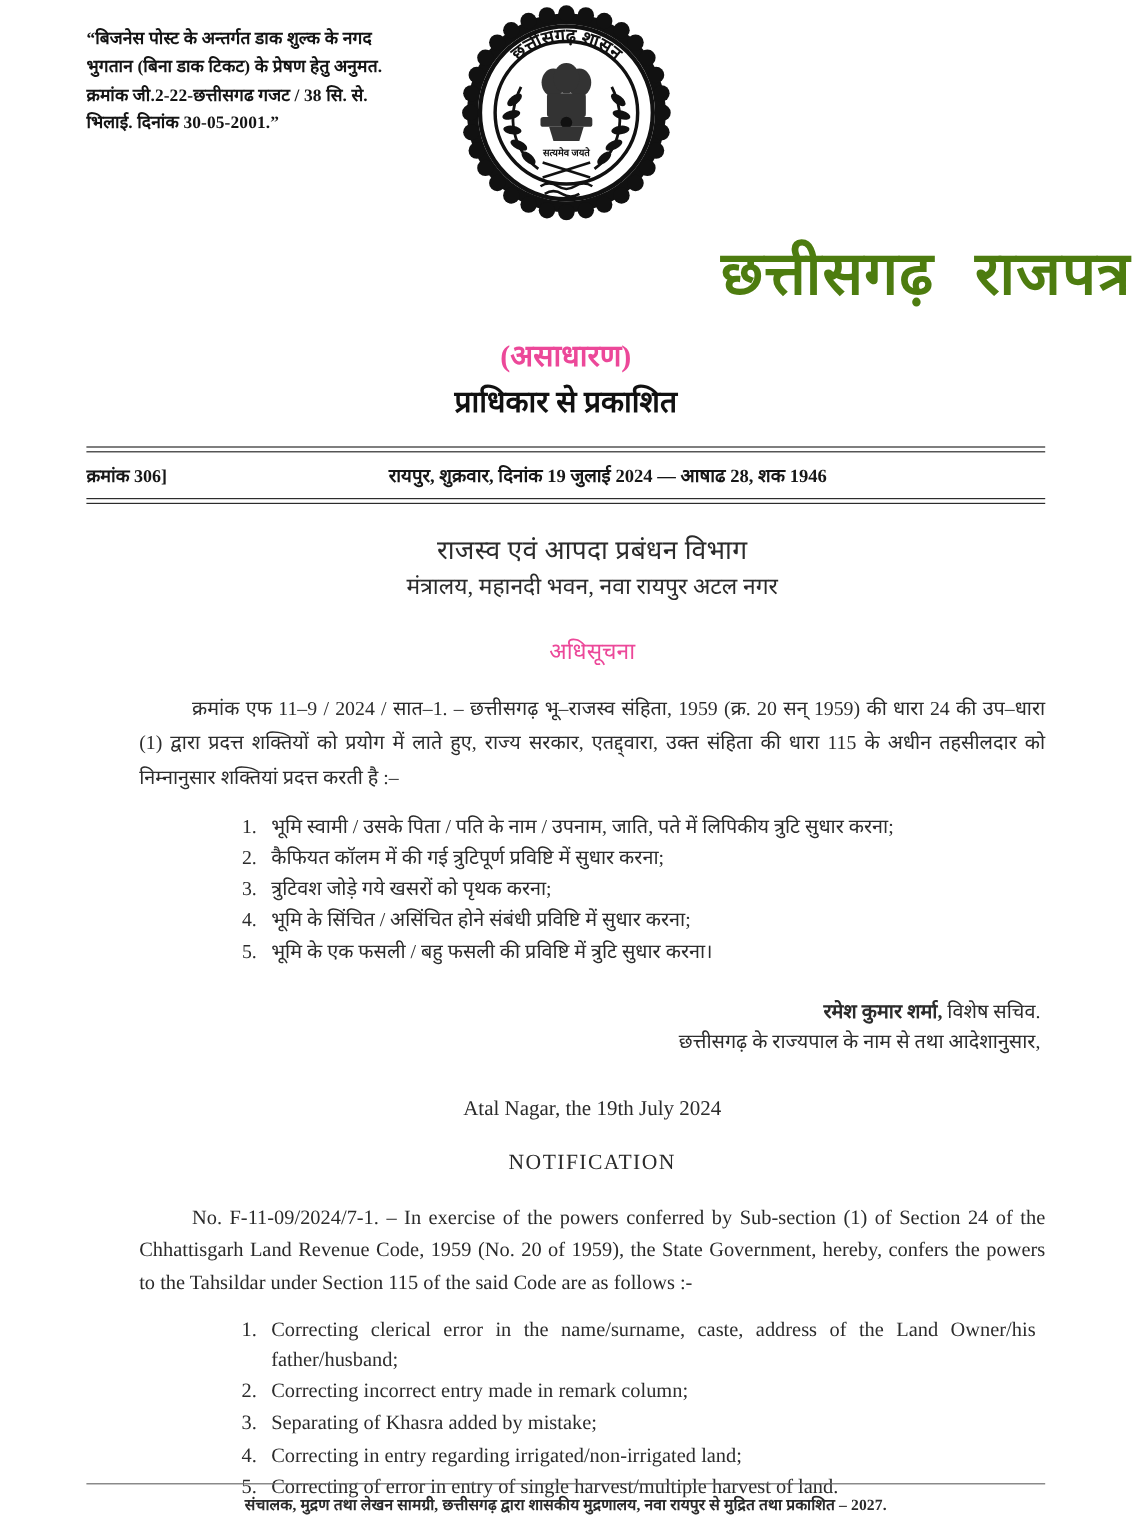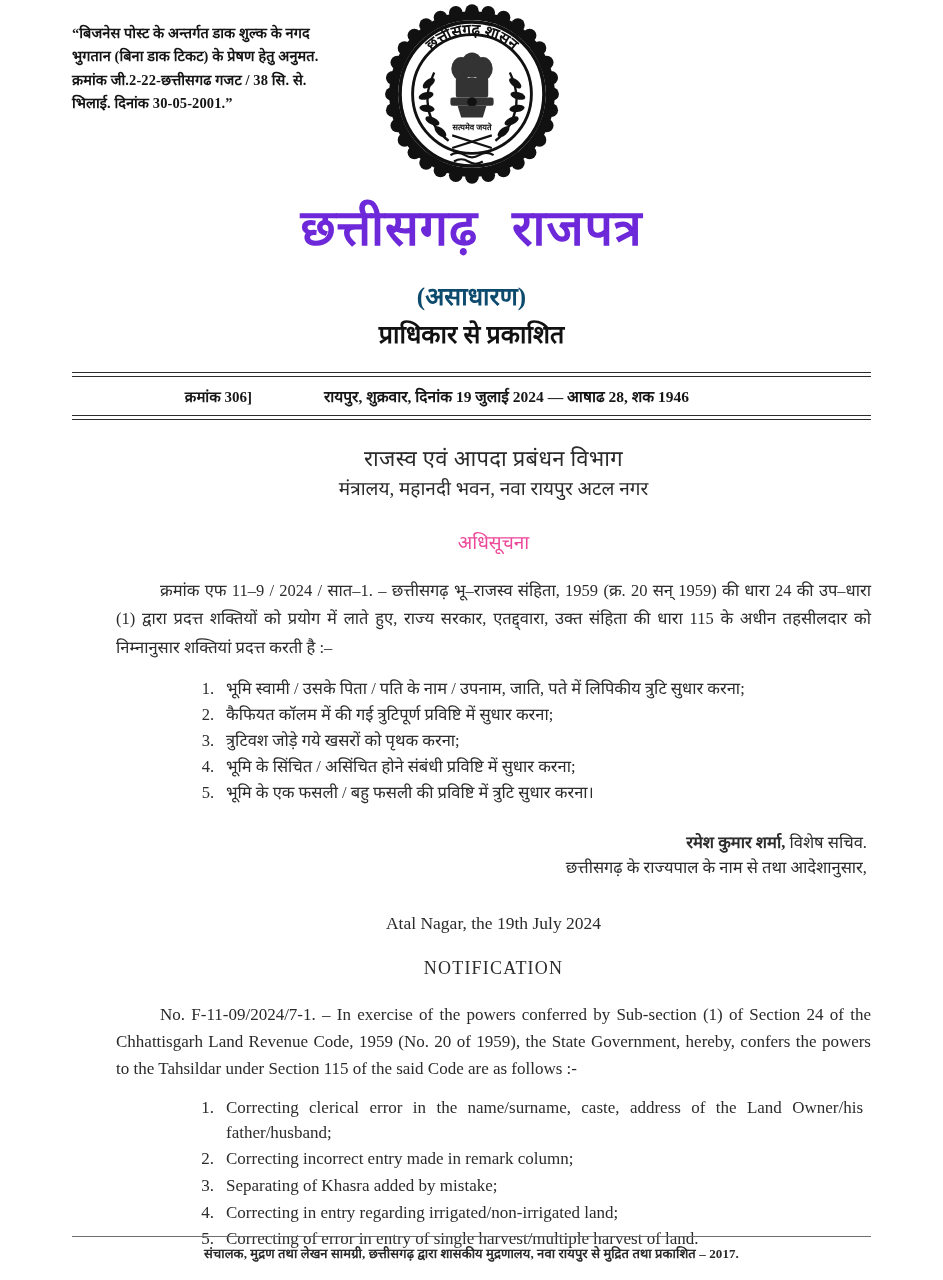--- a/index.html
+++ b/index.html
@@ -54,36 +54,36 @@
     left: 50%;
     top: 4px;
     transform: translateX(-50%);
     width: 180px;
     height: 180px;
   }
   .emblem-wrap svg { display: block; }
 
   
   .gazette-title {
-    text-align: center;
+    text-align: right;
     font-family: "Liberation Serif", "DejaVu Serif", serif;
     font-size: 50px;
     font-weight: 700;
     letter-spacing: 1px;
     line-height: 1.12;
     margin-top: 20px;
-    color: #6d28d9;
+    color: #4d7c0f;
   }
   .gazette-title .gap { display: inline-block; width: 34px; }
   .subtitle-1 {
     text-align: center;
     font-size: 25px;
     font-weight: 700;
     margin-top: 22px;
-    color: #0c4a6e;
+    color: #ec4899;
   }
   .subtitle-2 {
     text-align: center;
     font-size: 25px;
     font-weight: 700;
     margin-top: 4px;
     color: #111;
   }
 
   
@@ -101,21 +101,21 @@
     height: 3px;
     margin-top: 0;
   }
   .serial-row {
     display: flex;
     align-items: baseline;
     padding: 8px 0 8px 0;
     font-size: 15px;
     font-weight: 700;
   }
-  .serial-left { width: 180px; white-space: nowrap; text-align: right; }
+  .serial-left { width: 180px; white-space: nowrap; }
   .serial-center {
     flex: 1;
     text-align: center;
     font-size: 15.5px;
     font-weight: 700;
     padding-right: 110px;
     white-space: nowrap;
   }
 
   
@@ -414,16 +414,16 @@
       <li>
         <span class="num">5.</span>
         <span>Correcting of error in entry of single harvest/multiple harvest  of land.</span>
       </li>
     </ol>
 
   </div>
 
   <div class="footer">
     <div class="footer-rule"></div>
-    <div class="footer-text">संचालक, मुद्रण तथा लेखन सामग्री, छत्तीसगढ़ द्वारा शासकीय मुद्रणालय, नवा रायपुर से मुद्रित तथा प्रकाशित – 2017.</div>
+    <div class="footer-text">संचालक, मुद्रण तथा लेखन सामग्री, छत्तीसगढ़ द्वारा शासकीय मुद्रणालय, नवा रायपुर से मुद्रित तथा प्रकाशित – 2027.</div>
   </div>
 
 </div>
 
 </body></html>

